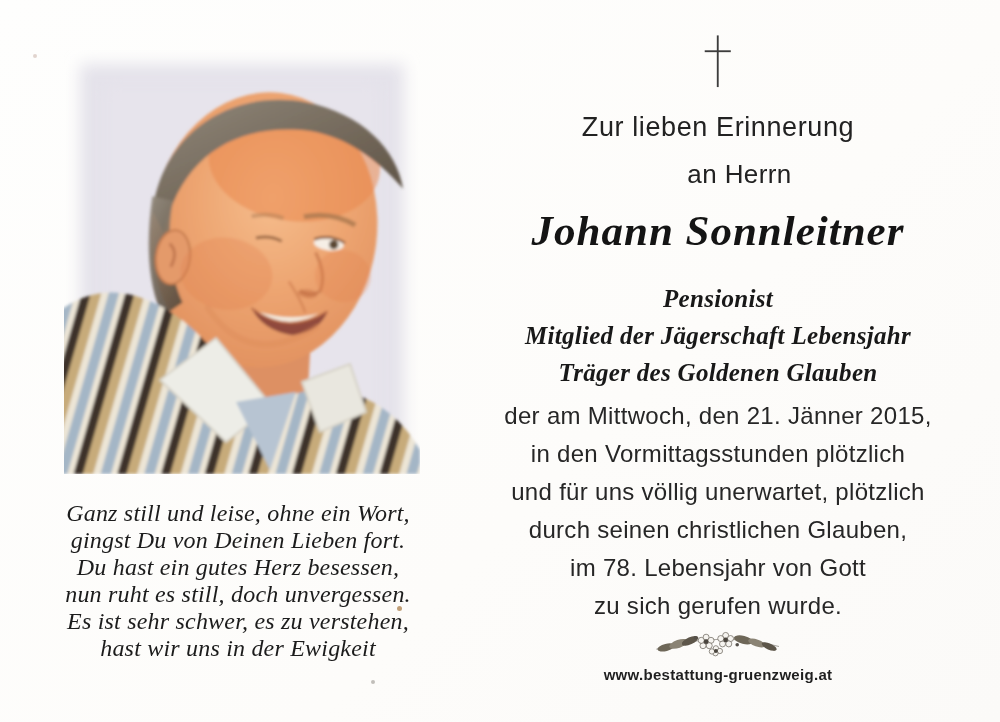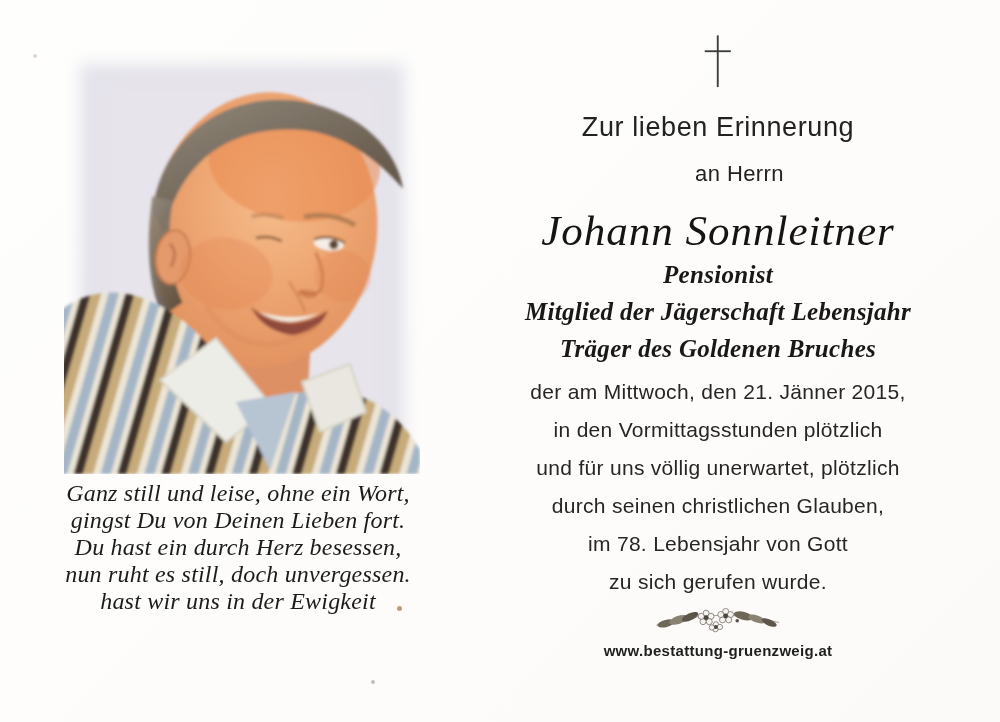--- a/index.html
+++ b/index.html
@@ -16,56 +16,56 @@
   }
 
   
   .photo-wrap {
     position: absolute; left: 64px; top: 50px;
     width: 356px; height: 424px;
   }
   .photo-wrap svg { display: block; width: 100%; height: 100%; }
 
   .poem {
-    position: absolute; left: 30px; top: 480px; width: 416px;
+    position: absolute; left: 30px; top: 500px; width: 416px;
     text-align: center;
     font-family: "Liberation Serif", "DejaVu Serif", serif;
     font-style: italic;
     font-size: 24px; line-height: 27px;
     color: #1c1c1c;
     letter-spacing: 0.2px;
   }
 
   
   .right-col {
     position: absolute; left: 458px; top: 28px; width: 520px;
     display: flex; flex-direction: column; align-items: center;
     text-align: center;
     color: #242424;
   }
   .cross { margin-top: 6px; height: 54px; }
   .intro-1 { margin-top: 24px; font-size: 27px; line-height: 30px; letter-spacing: 0.6px; color: #222; }
-  .intro-2 { margin-top: 18px; font-size: 22px; line-height: 28px; letter-spacing: 0.4px; color: #222; margin-left: 43px; }
+  .intro-2 { margin-top: 18px; font-size: 26px; line-height: 28px; letter-spacing: 0.4px; color: #222; margin-left: 43px; }
   .deceased-name {
     margin-top: 18px;
     font-family: "Liberation Serif", "DejaVu Serif", serif;
-    font-style: italic; font-weight: 400;
+    font-style: italic; font-weight: 700;
     font-size: 43px; line-height: 50px;
     color: #141414; letter-spacing: 1px;
   }
-  .titles { }
+  .titles { margin-top: 24px; }
   .title-line {
     font-family: "Liberation Serif", "DejaVu Serif", serif;
     font-style: italic; font-weight: 700;
     font-size: 25px; line-height: 37px;
     color: #181818; letter-spacing: 0.3px;
   }
   .announcement { margin-top: 6px; }
   .announce-line {
-    font-size: 21px; line-height: 38px;
+    font-size: 24px; line-height: 38px;
     color: #262626; letter-spacing: 0.3px;
   }
   .ornament { margin-top: 2px; height: 32px; }
   .website {
     margin-top: 7px;
     font-size: 15px; font-weight: 700;
     color: #1f1f1f; letter-spacing: 0.3px;
   }
 
   
@@ -155,41 +155,42 @@
         <path d="M 238 332 L 286 314 L 302 362 L 256 382 Z" fill="#e9e7df" stroke="#d6d2c6" stroke-width="2"></path>
 
         <path d="M 172 352 L 232 342 L 206 420 Z" fill="#b7c4d2"></path>
       </g>
     </svg>
   </div>
 
   <div class="poem">
     <div>Ganz still und leise, ohne ein Wort,</div>
     <div>gingst Du von Deinen Lieben fort.</div>
-    <div>Du hast ein durch Herz besessen,</div>
+    <div>Du hast ein gutes Herz besessen,</div>
     <div>nun ruht es still, doch unvergessen.</div>
+    <div>Es ist sehr schwer, es zu verstehen,</div>
     <div>hast wir uns in der Ewigkeit</div>
   </div>
 
   <div class="right-col">
 
     <svg class="cross" viewBox="0 0 36 58" xmlns="http://www.w3.org/2000/svg">
       <line x1="18" y1="1.5" x2="18" y2="57" stroke="#3d3d3d" stroke-width="2"></line>
       <line x1="4" y1="18.5" x2="32" y2="18.5" stroke="#3d3d3d" stroke-width="2"></line>
     </svg>
 
     <div class="intro-1">Zur lieben Erinnerung</div>
     <div class="intro-2">an Herrn</div>
 
     <div class="deceased-name">Johann Sonnleitner</div>
 
     <div class="titles">
       <div class="title-line">Pensionist</div>
       <div class="title-line">Mitglied der Jägerschaft Lebensjahr</div>
-      <div class="title-line">Träger des Goldenen Bruches</div>
+      <div class="title-line">Träger des Goldenen Glauben</div>
     </div>
 
     <div class="announcement">
       <div class="announce-line">der am Mittwoch, den 21. Jänner 2015,</div>
       <div class="announce-line">in den Vormittagsstunden plötzlich</div>
       <div class="announce-line">und für uns völlig unerwartet, plötzlich</div>
       <div class="announce-line">durch seinen christlichen Glauben,</div>
       <div class="announce-line">im 78. Lebensjahr von Gott</div>
       <div class="announce-line">zu sich gerufen wurde.</div>
     </div>

